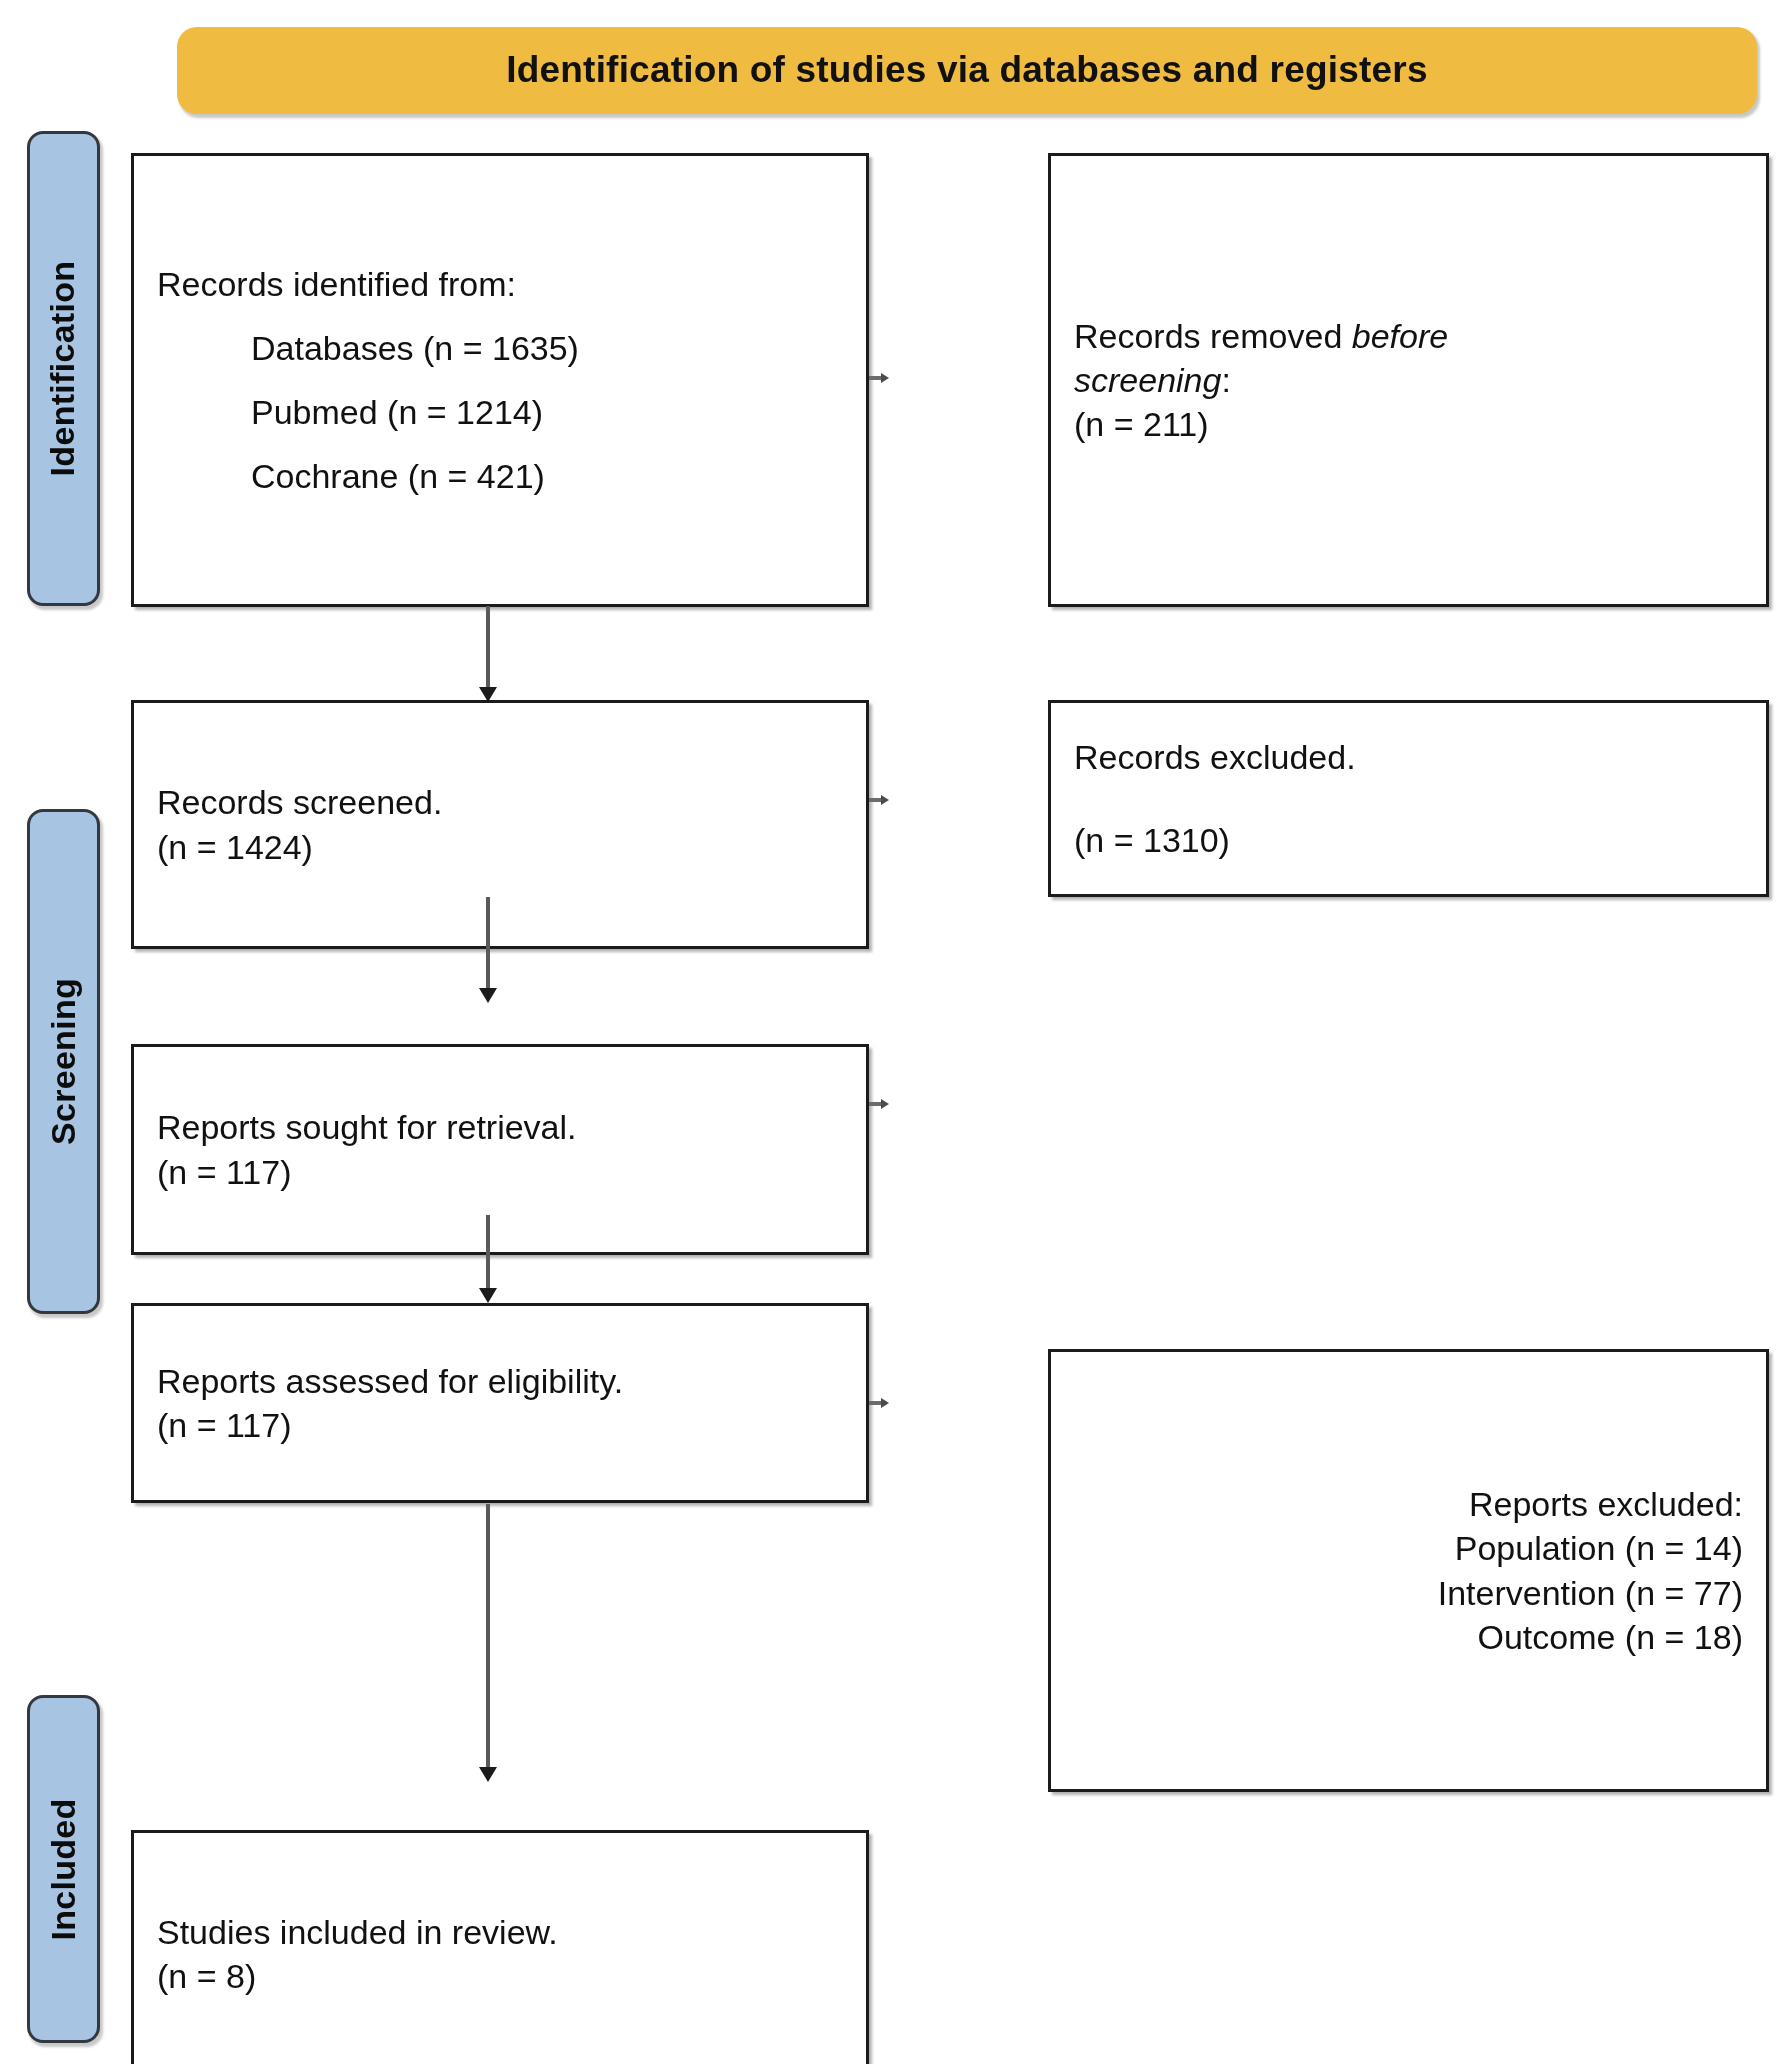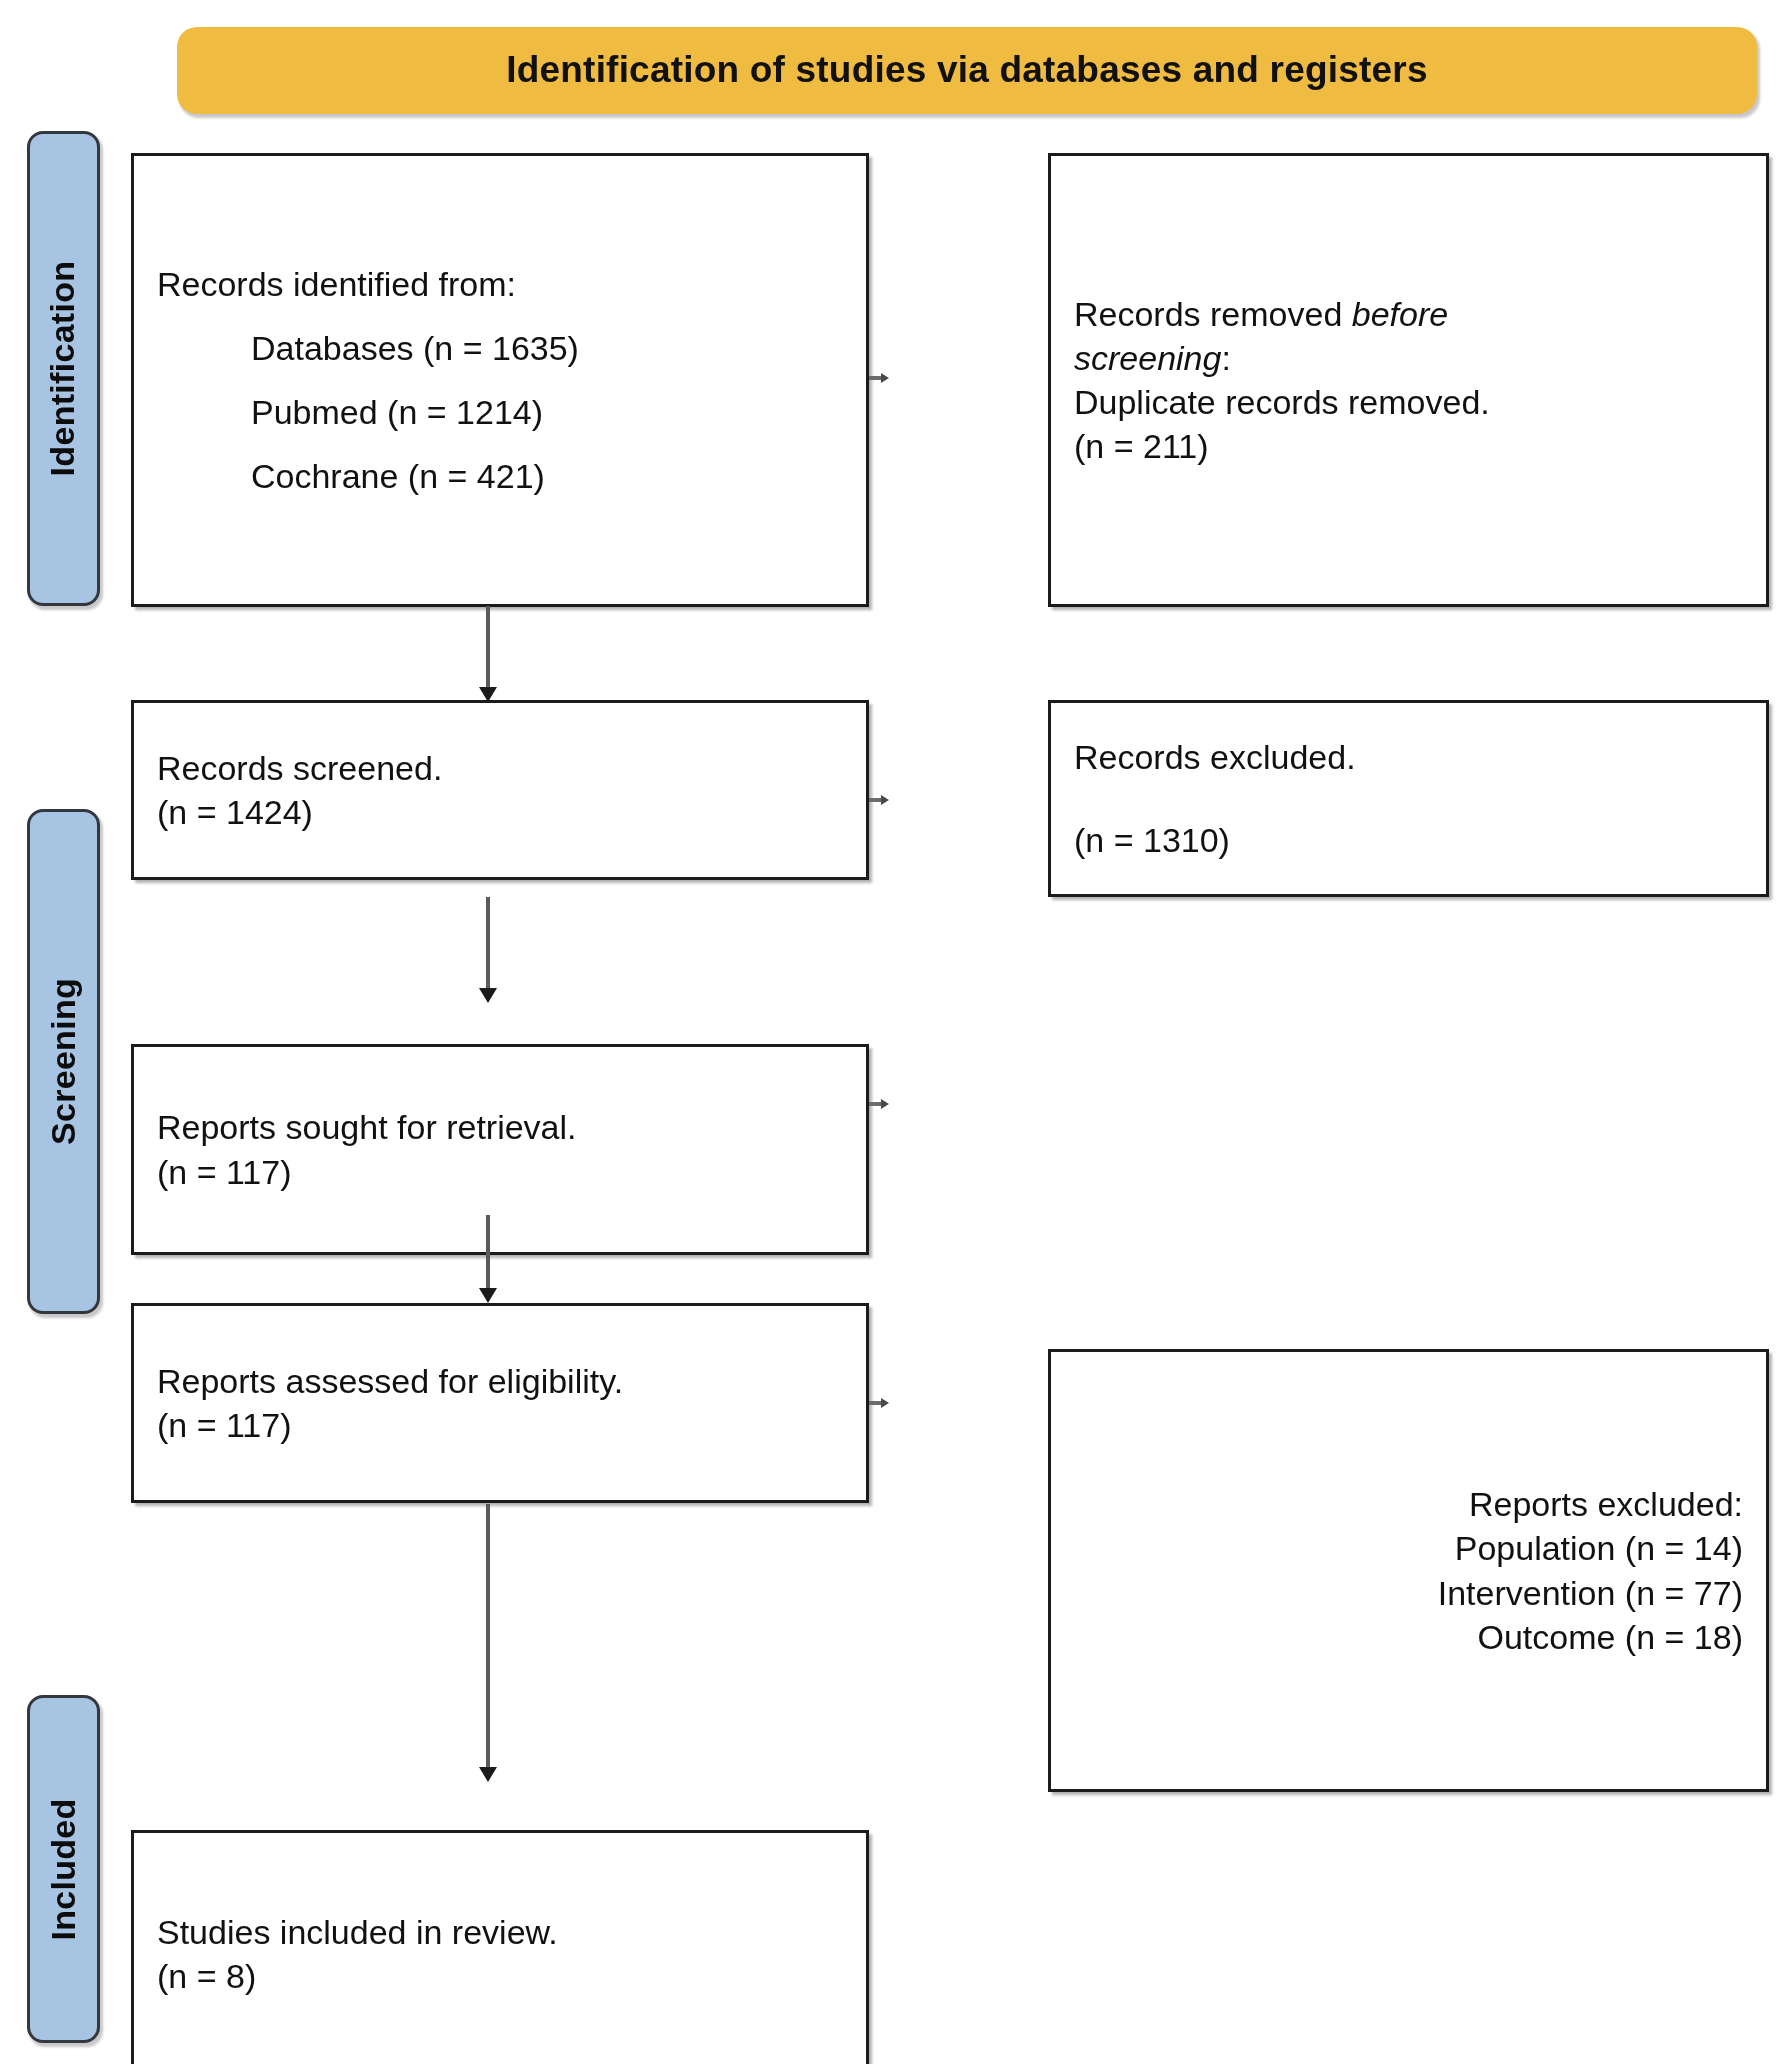--- a/index.html
+++ b/index.html
@@ -82,21 +82,21 @@
     font-size: 34px;
     line-height: 1.30;
     color: #111111;
     white-space: pre;
   }
   .flow-box .line.indent { padding-left: 94px; }
   .flow-box .line .em    { font-style: italic; }
 
   
   #box-identified  { left: 131px; top: 153px;  width: 738px; height: 454px; gap: 20px; }
-  #box-screened    { left: 131px; top: 700px;  width: 738px; height: 180px; }
+  #box-screened    { left: 131px; top: 700px;  width: 738px; height: 249px; }
   #box-sought      { left: 131px; top: 1004px; width: 738px; height: 211px; margin-top: 40px; }
   #box-assessed    { left: 131px; top: 1303px; width: 738px; height: 200px; }
   #box-included    { left: 131px; top: 1830px; width: 738px; height: 248px; }
 
   
   #box-removed     { left: 1048px; top: 153px;  width: 721px; height: 454px; }
   #box-excluded    { left: 1048px; top: 700px;  width: 721px; height: 197px; gap: 38px; }
   #box-notretrieved{ left: 1048px; top: 1004px; width: 721px; height: 211px; }
   #box-repexcluded { left: 1048px; top: 1349px; width: 721px; height: 443px; align-items: flex-end; }
 
@@ -166,21 +166,20 @@
   <div class="flow-box" id="box-identified">
     <div class="line">Records identified from:</div>
     <div class="line indent">Databases (n = 1635)</div>
     <div class="line indent">Pubmed (n = 1214)</div>
     <div class="line indent">Cochrane (n = 421)</div>
   </div>
 
   <div class="flow-box" id="box-removed">
     <div class="line"><span>Records removed </span><span class="em">before</span></div>
     <div class="line"><span class="em">screening</span><span>:</span></div>
-    <div class="line">Duplicate records removed.</div>
     <div class="line">(n = 211)</div>
   </div>
 
   <div class="flow-box" id="box-screened">
     <div class="line">Records screened.</div>
     <div class="line">(n = 1424)</div>
   </div>
 
   <div class="flow-box" id="box-excluded">
     <div class="line">Records excluded.</div>

